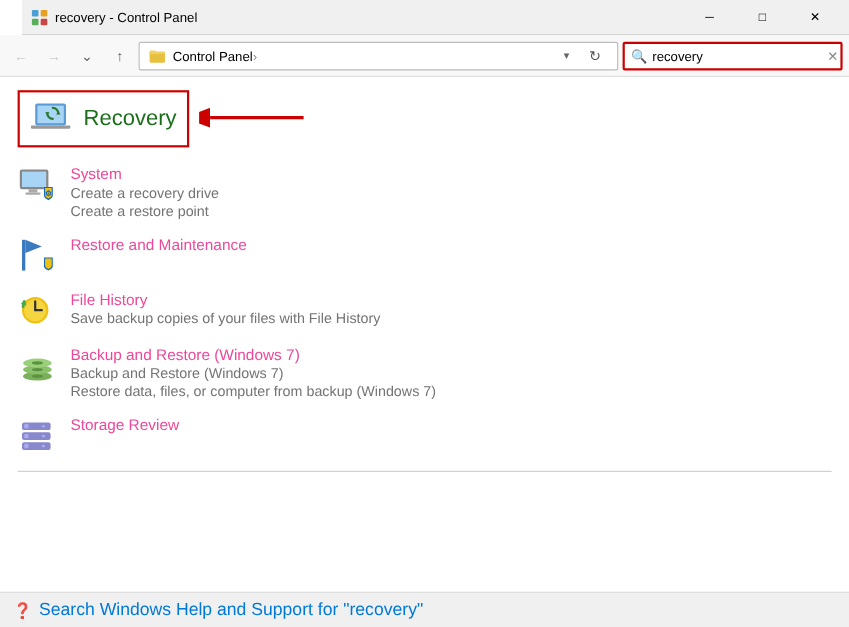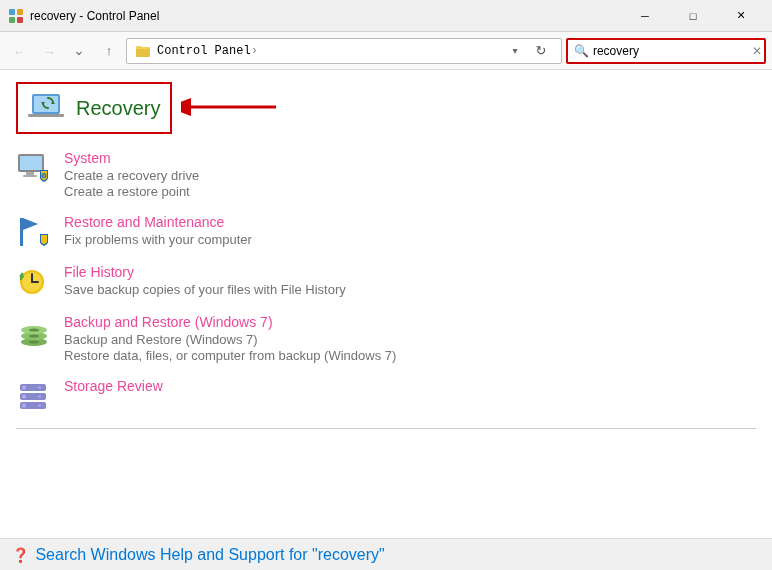--- a/index.html
+++ b/index.html
@@ -15,20 +15,21 @@
 
     
     .title-bar {
       background: #f0f0f0;
       height: 32px;
       display: flex;
       align-items: center;
       padding: 0 8px;
       border-bottom: 1px solid #d0d0d0;
       user-select: none;
+      margin-left: 20px;
     }
     .title-bar-icon {
       width: 16px;
       height: 16px;
       margin-right: 6px;
     }
     .title-bar-text {
       flex: 1;
       font-size: 12px;
       color: #000;
@@ -86,21 +87,20 @@
       border-radius: 2px;
       gap: 6px;
     }
     .address-path {
       flex: 1;
       font-size: 12px;
       color: #000;
       display: flex;
       align-items: center;
       gap: 0;
-      font-family: Liberation Mono, monospace;
     }
     .address-chevron {
       width: 16px;
       height: 16px;
       border: none;
       background: transparent;
       cursor: pointer;
       color: #666;
       font-size: 10px;
       display: flex;
@@ -345,21 +345,20 @@
         <rect x="4" y="4" width="3" height="28" fill="#3a7abf"></rect>
         <polygon points="7,4 22,10 7,16" fill="#3a7abf"></polygon>
 
         <path d="M24 20 L24 28 Q24 30 28 32 Q32 30 32 28 L32 20 Z" fill="#1a6bb5"></path>
         <path d="M25 21 L25 27.5 Q25 29 28 30.5 Q31 29 31 27.5 L31 21 Z" fill="#f0c010"></path>
       </svg>
     </div>
     <div class="item-content">
       <div class="item-title">Restore and Maintenance</div>
 
-        <a class="item-link">Fix problems with your computer</a>
       </div>
   </div>
 
   <div class="list-item">
     <div class="item-icon">
       <svg width="36" height="36" viewBox="0 0 36 36">
 
         <circle cx="16" cy="18" r="12" fill="#f0c010"></circle>
         <circle cx="16" cy="18" r="10" fill="#f5d540"></circle>
         <line x1="16" y1="18" x2="16" y2="10" stroke="#333" stroke-width="2" stroke-linecap="round"></line>

